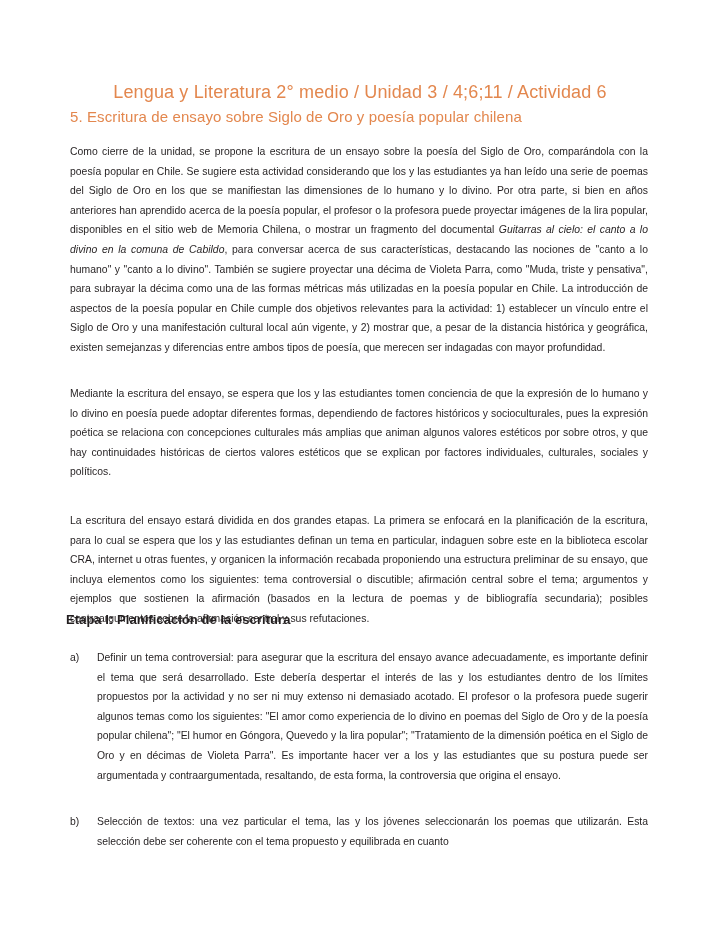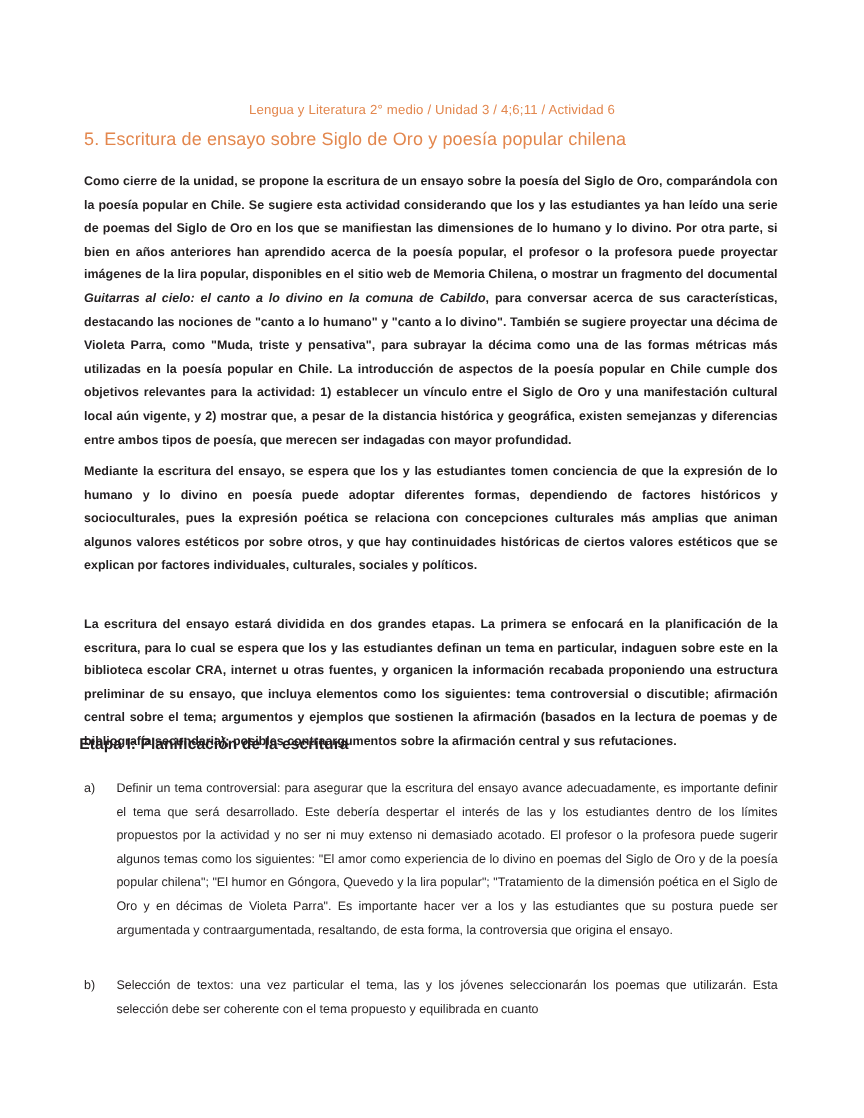--- a/index.html
+++ b/index.html
@@ -25,21 +25,21 @@
     height: 932px;
     background: #ffffff;
     box-sizing: border-box;
   }
   .doc-title {
     position: absolute;
     left: 0;
     top: 84px;
     width: 720px;
     text-align: center;
-    font-size: 11px;
+    font-size: 18px;
     line-height: 17px;
     letter-spacing: 0.15px;
     color: #e3874e;
     font-weight: 400;
   }
   .doc-subtitle {
     position: absolute;
     left: 70px;
     top: 110px;
     width: 578px;
@@ -55,21 +55,20 @@
     width: 578px;
   }
   p.para {
     margin: 0 0 0 0;
     font-size: 10.4px;
     line-height: 19.6px;
     text-align: justify;
     text-justify: inter-word;
     color: #231f20;
     letter-spacing: 0.02px;
-    font-weight: bold;
   }
   .p1 { top: 142px; }
   .p2 { top: 384px; }
   .p3 { top: 511px; }
   .etapa-heading {
     position: absolute;
     left: 66px;
     top: 612px;
     width: 578px;
     font-size: 13px;

